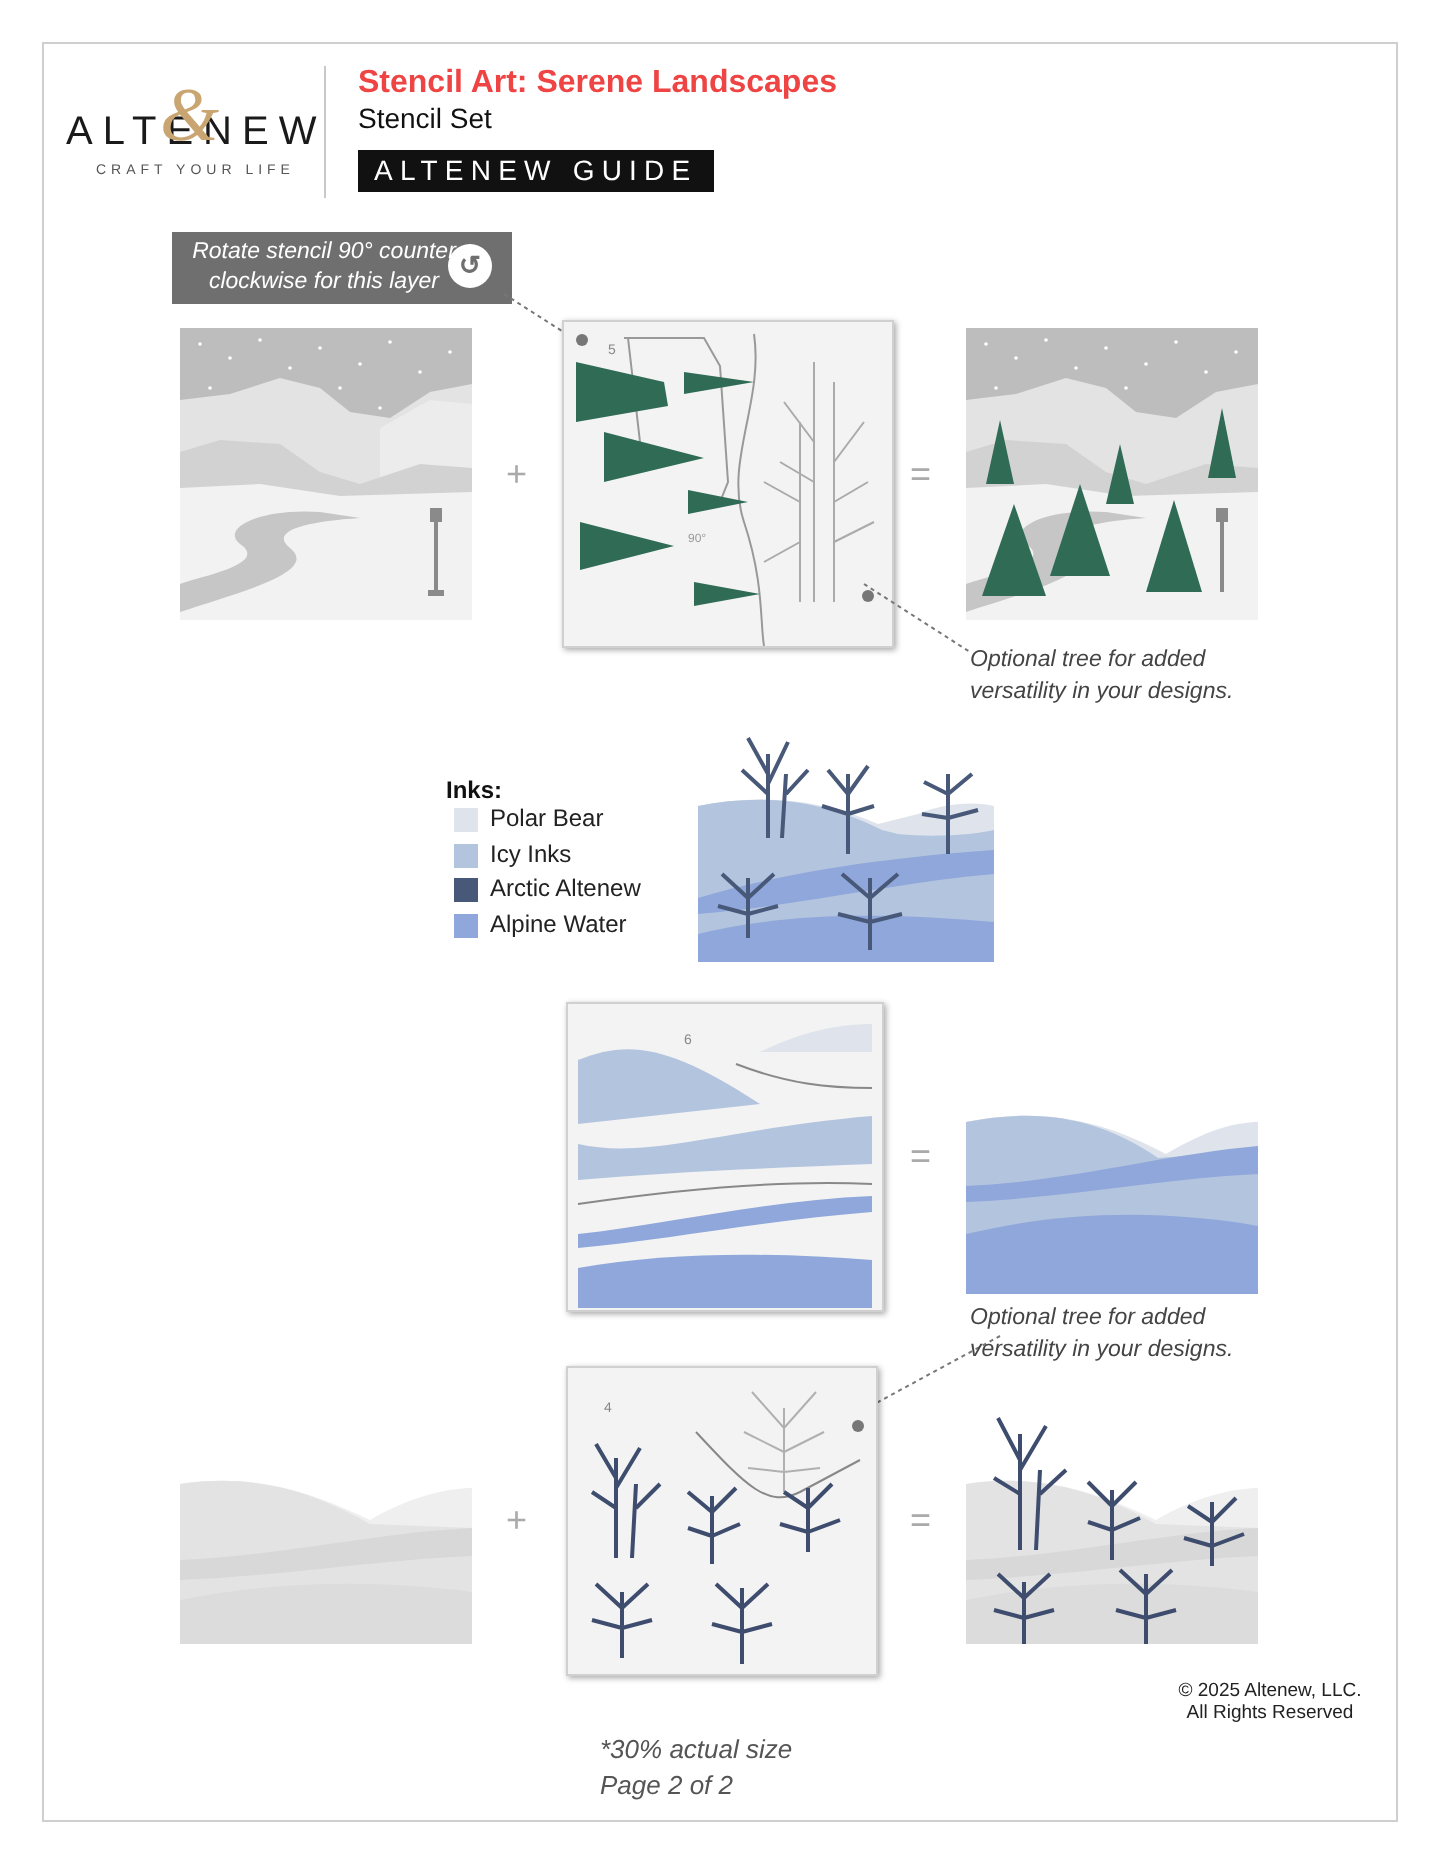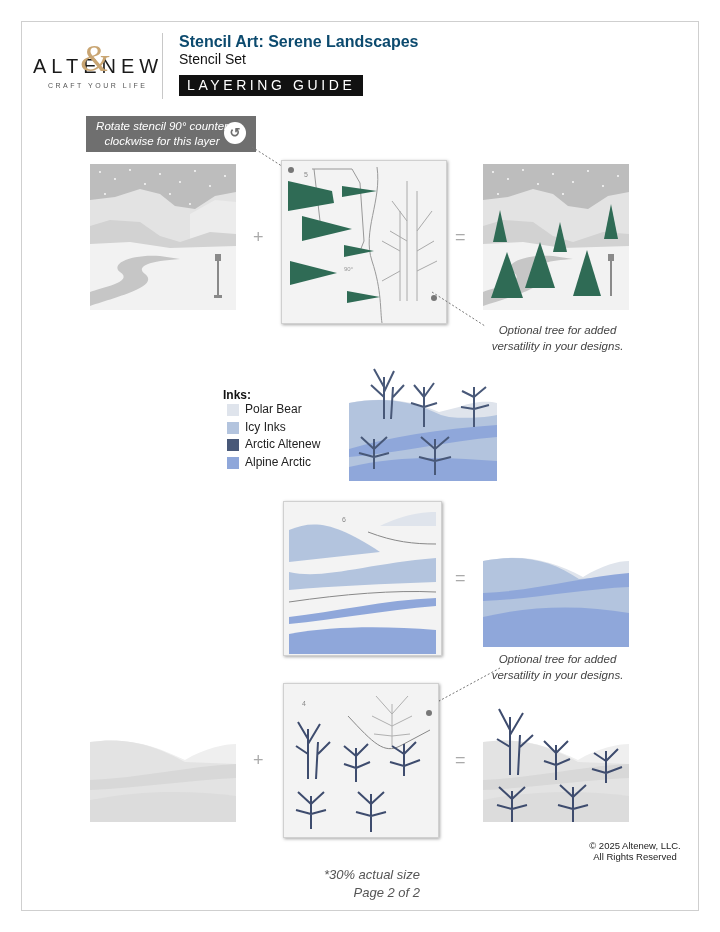--- a/index.html
+++ b/index.html
@@ -3,50 +3,50 @@
 <meta charset="utf-8">
 <style>
   html, body { margin:0; padding:0; background:#ffffff; }
   body { width:720px; height:932px; position:relative; overflow:hidden; font-family:"Liberation Sans", sans-serif; color:#222; }
   .page { position:absolute; left:21px; top:21px; width:678px; height:890px; border:1px solid #cfcfcf; box-sizing:border-box; }
   .abs { position:absolute; }
   .logo-word { position:absolute; left:33px; top:55px; font-size:20px; letter-spacing:5px; color:#1a1a1a; font-family:Liberation Sans, sans-serif; }
   .logo-amp { position:absolute; left:80px; top:36px; font-size:38px; color:#c9a572; font-family:"Liberation Serif", serif; font-style:italic; }
   .logo-tag { position:absolute; left:48px; top:82px; font-size:7px; letter-spacing:2.5px; color:#555; }
   .vdivider { position:absolute; left:162px; top:33px; width:1px; height:66px; background:#c8c8c8; }
-  .title { position:absolute; left:179px; top:33px; font-size:16px; font-weight:bold; color:#0c4a6e; }
+  .title { position:absolute; left:179px; top:33px; font-size:16px; font-weight:bold; color:#ef4444; }
   .subtitle { position:absolute; left:179px; top:51px; font-size:14px; color:#111; }
   .guide-badge { position:absolute; left:179px; top:75px; height:21px; padding:0 8px; background:#111; color:#fff; font-size:14px; letter-spacing:3.6px; line-height:21px; }
   .note-box { position:absolute; left:86px; top:116px; width:170px; height:36px; background:#6f6f6f; color:#fff; font-style:italic; font-size:11.5px; line-height:15px; box-sizing:border-box; padding:3px 0 0 6px; }
   .note-icon { position:absolute; left:224px; top:122px; width:22px; height:22px; border-radius:50%; background:#fff; color:#6f6f6f; font-size:13px; text-align:center; line-height:22px; font-weight:bold; }
   .op { position:absolute; font-size:18px; color:#aaa; }
-  .caption { position:absolute; font-style:italic; font-size:11.5px; color:#444; text-align:center; line-height:16px; }
+  .caption { position:absolute; font-style:italic; font-size:11.5px; color:#444; line-height:16px; }
   .stencil { position:absolute; background:#f3f3f3; border:1px solid #d0d0d0; box-shadow:1px 1px 3px rgba(0,0,0,0.35); overflow:hidden; }
   .inks-label { position:absolute; left:223px; top:388px; font-size:12px; font-weight:bold; color:#111; }
   .ink-row { position:absolute; left:227px; height:14px; display:flex; align-items:flex-end; }
   .ink-swatch { width:12px; height:12px; margin-right:6px; }
   .ink-name { font-size:12px; color:#222; }
-  .footer-size { position:absolute; left:300px; top:866px; width:120px; font-style:italic; font-size:13px; color:#555; text-align:right; line-height:18px; }
+  .footer-size { position:absolute; left:300px; top:866px; width:120px; font-style:italic; font-size:13px; color:#555; text-align:left; line-height:18px; }
   .copyright { position:absolute; left:570px; top:840px; width:130px; font-size:9.5px; color:#222; text-align:center; line-height:11px; }
   svg { display:block; }
 </style>
 </head>
 <body>
 
 <div class="page"></div>
 
 <div>
   <div class="logo-word">ALTENEW</div>
   <div class="logo-amp">&amp;</div>
   <div class="logo-tag">CRAFT YOUR LIFE</div>
 </div>
 <div class="vdivider"></div>
 <div class="title">Stencil Art: Serene Landscapes</div>
 <div class="subtitle">Stencil Set</div>
-<div class="guide-badge">LAYERING GUIDE</div>
+<div class="guide-badge">ALTENEW GUIDE</div>
 
 <div class="note-box">
   <div style="width:140px;text-align:center;">Rotate stencil 90° counter clockwise for this layer</div>
 </div>
 <div class="note-icon">↺</div>
 <svg class="abs" style="left:250px;top:145px" width="40" height="30">
   <line x1="2" y1="2" x2="38" y2="25" stroke="#777" stroke-width="1" stroke-dasharray="2,2"></line>
 </svg>
 
 <svg class="abs" style="left:90px;top:164px" width="146" height="146">
@@ -150,21 +150,21 @@
 <div class="ink-row" style="top:420px">
   <div class="ink-swatch" style="background:#b3c4de"></div>
   <div class="ink-name">Icy Inks</div>
 </div>
 <div class="ink-row" style="top:437px">
   <div class="ink-swatch" style="background:#485878"></div>
   <div class="ink-name">Arctic Altenew</div>
 </div>
 <div class="ink-row" style="top:455px">
   <div class="ink-swatch" style="background:#8fa7da"></div>
-  <div class="ink-name">Alpine Arctic</div>
+  <div class="ink-name">Alpine Water</div>
 </div>
 
 <svg class="abs" style="left:349px;top:357px" width="148" height="124">
   <path d="M0 46 C 30 40, 60 42, 90 55 L110 50 C 125 44, 140 44, 148 46 L148 124 L0 124 Z" fill="#dfe4ec"></path>
   <path d="M0 46 C 30 40, 60 42, 92 58 L100 60 C 120 62, 140 60, 148 58 L148 124 L0 124 Z" fill="#b3c4de"></path>
   <path d="M0 92 C 40 80, 90 72, 148 68 L148 80 C 100 84, 50 96, 0 100 Z" fill="#8fa7da"></path>
   <path d="M0 110 C 50 98, 100 100, 148 104 L148 124 L0 124 Z" fill="#8fa7da"></path>
   <g stroke="#485878" stroke-width="2" fill="none">
     <path d="M35 62 L35 20 M42 62 L44 30 M35 30 L25 12 M35 35 L45 14 M35 40 L22 28 M44 40 L55 28"></path>
     <path d="M75 70 L75 30 M75 40 L65 28 M75 40 L85 26 M75 50 L62 46 M75 50 L88 46"></path>

